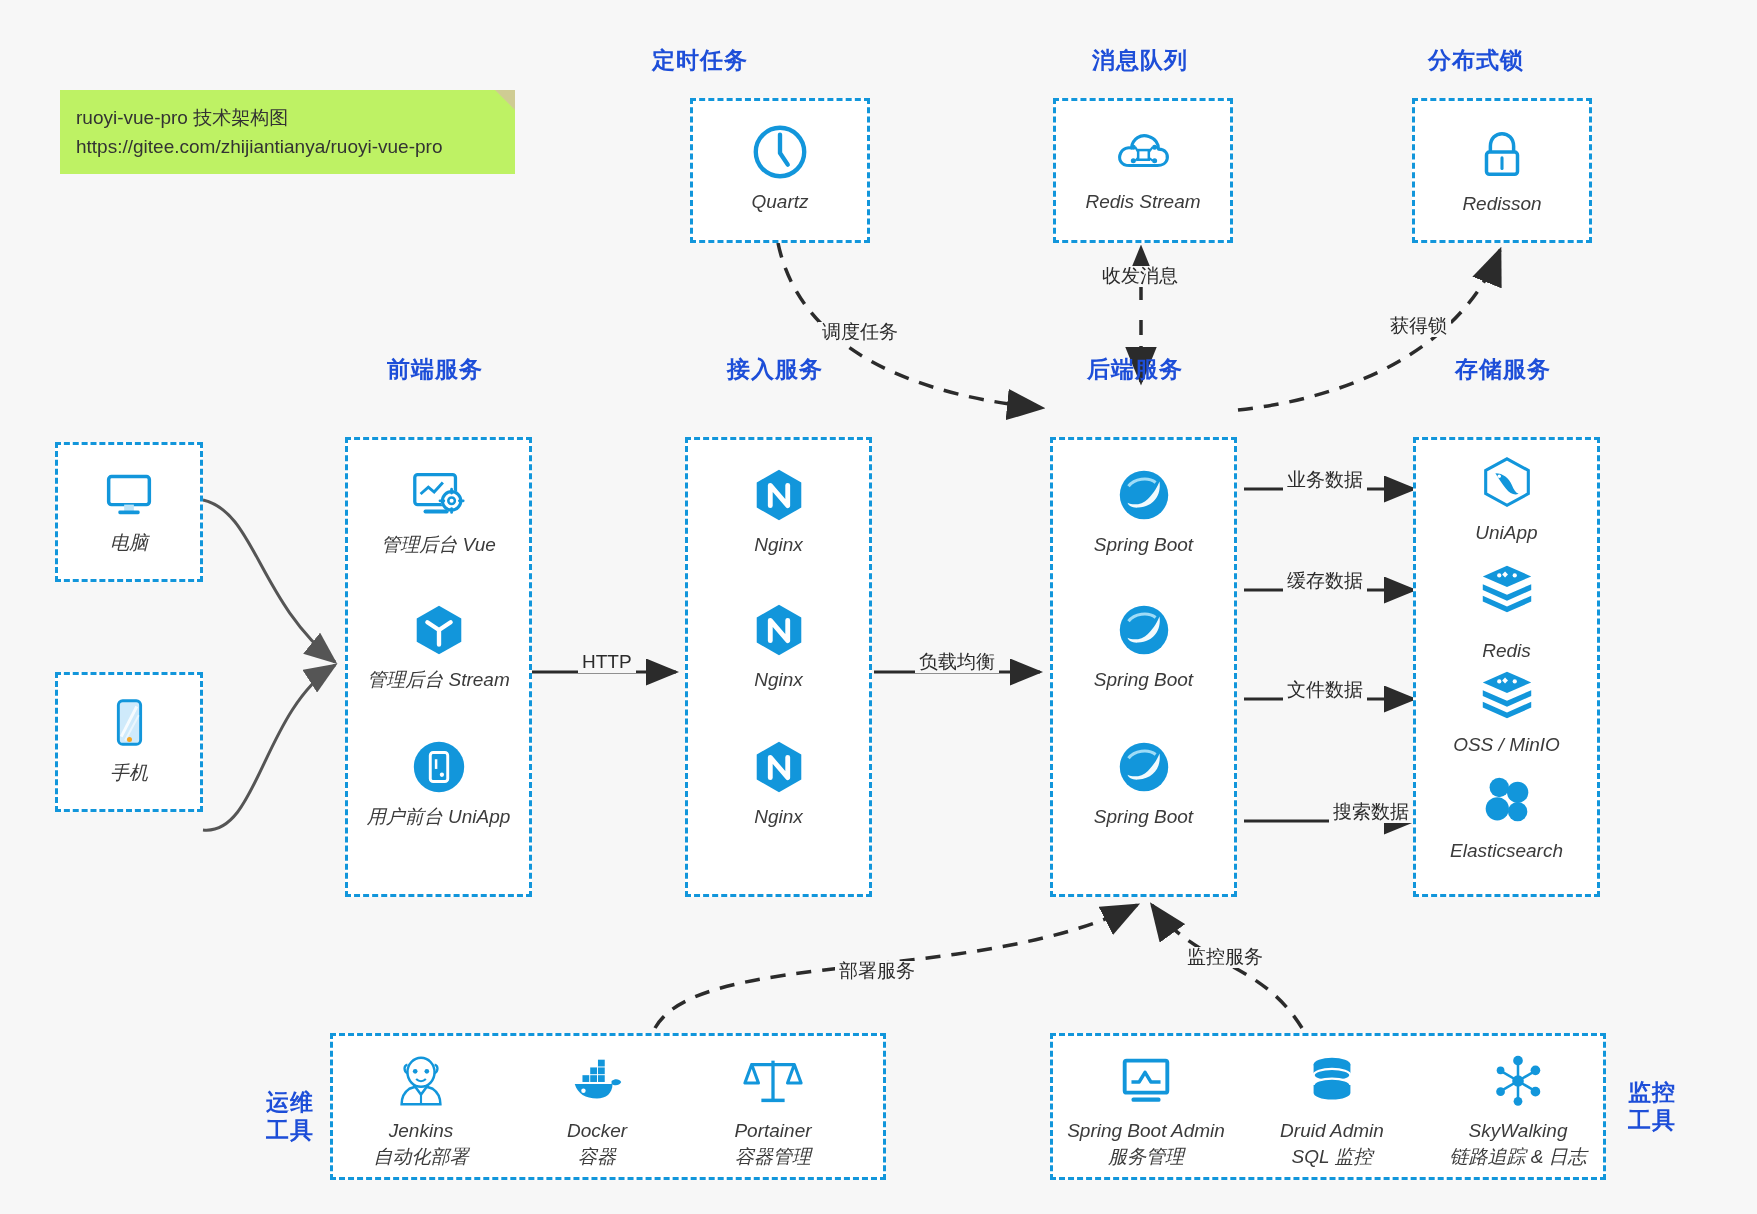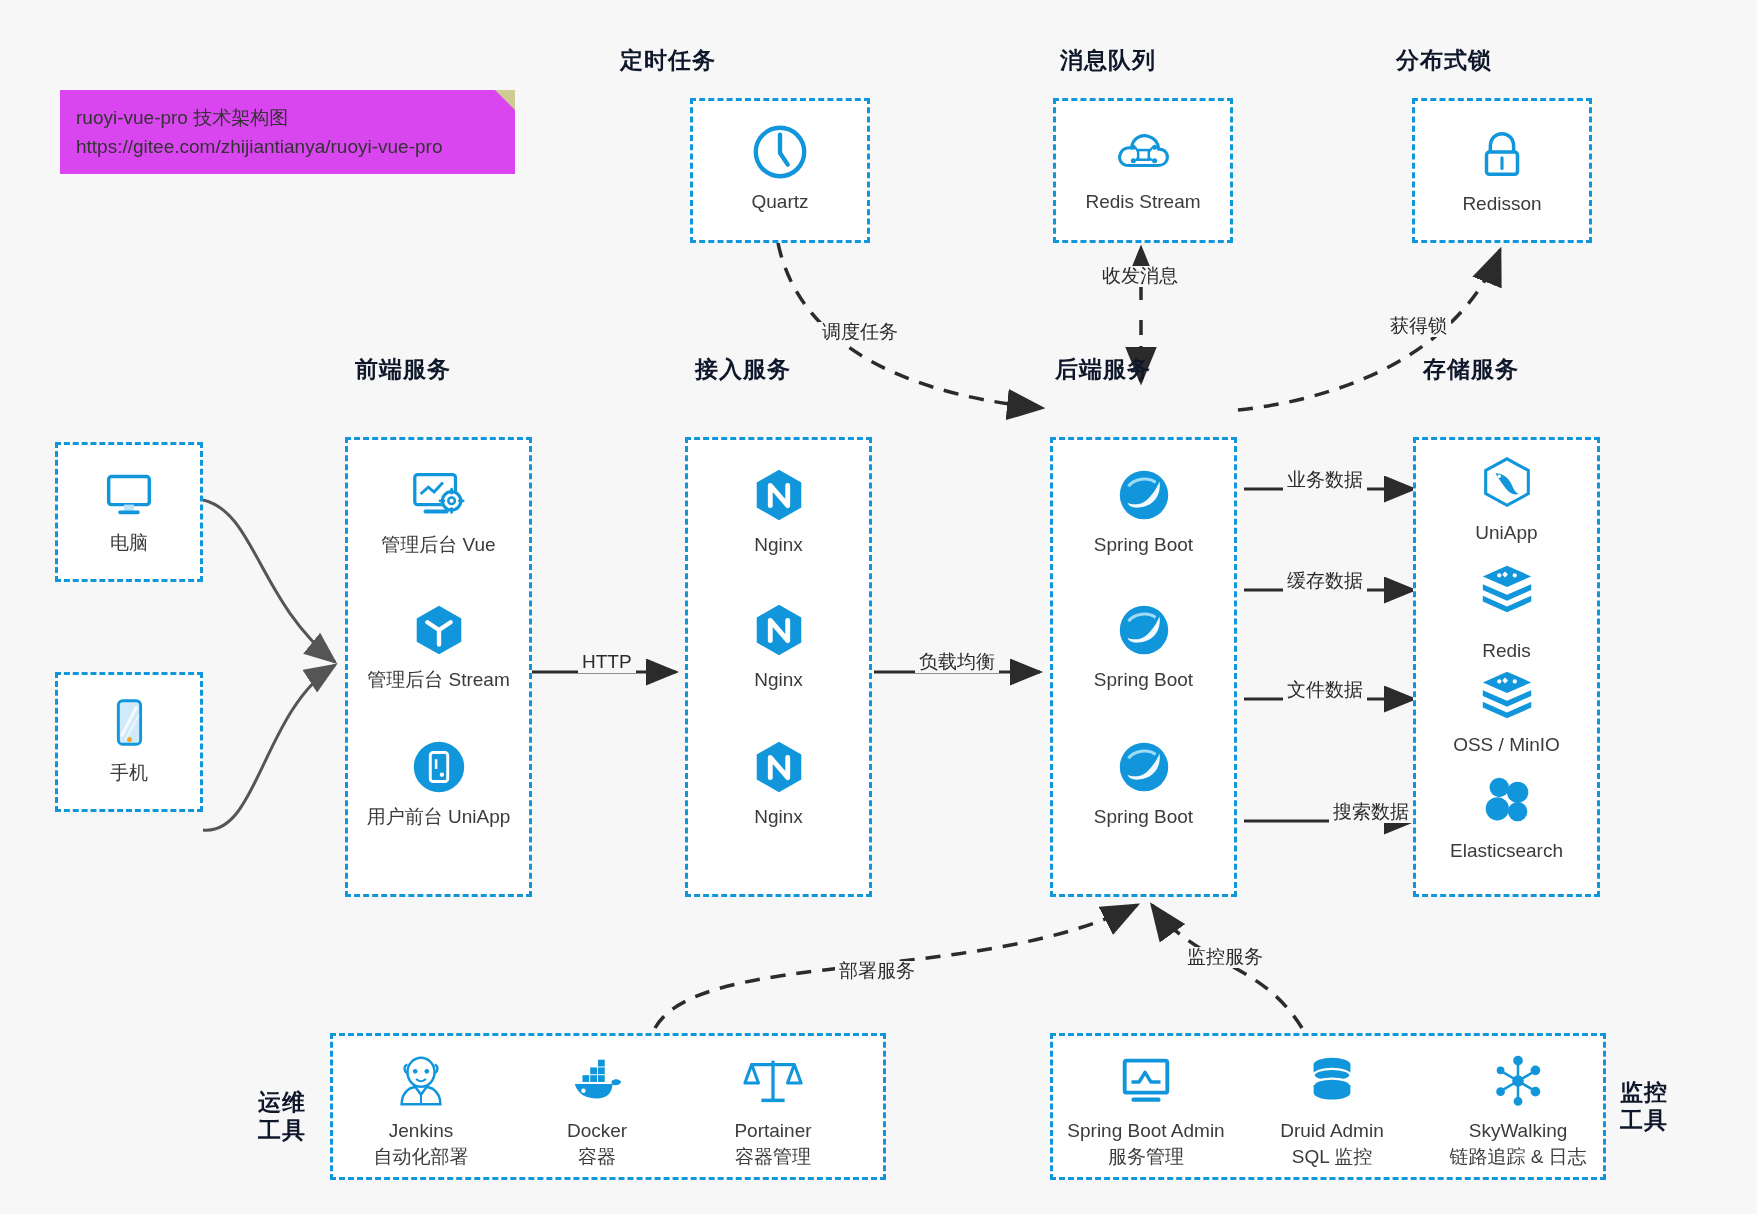--- a/index.html
+++ b/index.html
@@ -12,53 +12,55 @@
   #stage { position: relative; width: 1757px; height: 1214px; }
 
   
   .dbox {
     position: absolute;
     border: 3px dashed #1296db;
     background: #ffffff;
   }
   .gtitle {
     position: absolute;
-    color: #0f172a;
+    color: #1d4ed8;
     font-weight: bold;
     font-size: 23px;
     letter-spacing: 1px;
     white-space: nowrap;
+    text-align: center;
   }
   .gtitle.stacked { line-height: 1.22; }
 
   
   .node {
     position: absolute;
     display: flex;
     flex-direction: column;
     align-items: center;
     justify-content: space-between;
     width: 100%;
     left: 0;
+    font-style: italic;
   }
   .node .ic { width: 62px; height: 62px; display: block; }
   .node .lbl {
     margin-top: 7px;
     font-size: 19px;
     color: #3b3b3b;
     white-space: nowrap;
     text-align: center;
     line-height: 1.28;
   }
   .node .lbl.two { font-size: 19px; }
 
   
   .note {
     position: absolute;
-    background: #d946ef;
+    background: #bef264;
     color: #333;
     font-size: 19px;
     line-height: 1.55;
     padding: 13px 16px 12px 16px;
     white-space: nowrap;
   }
   .note .fold {
     position: absolute;
     right: 0; top: 0;
     width: 0; height: 0;

